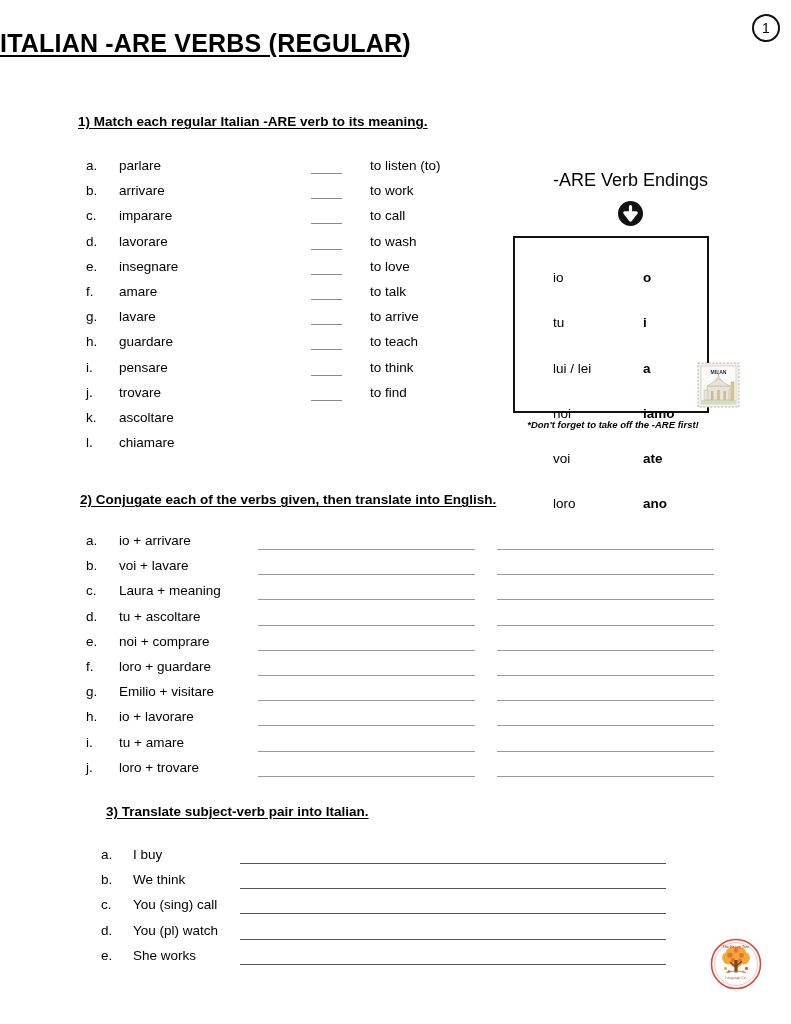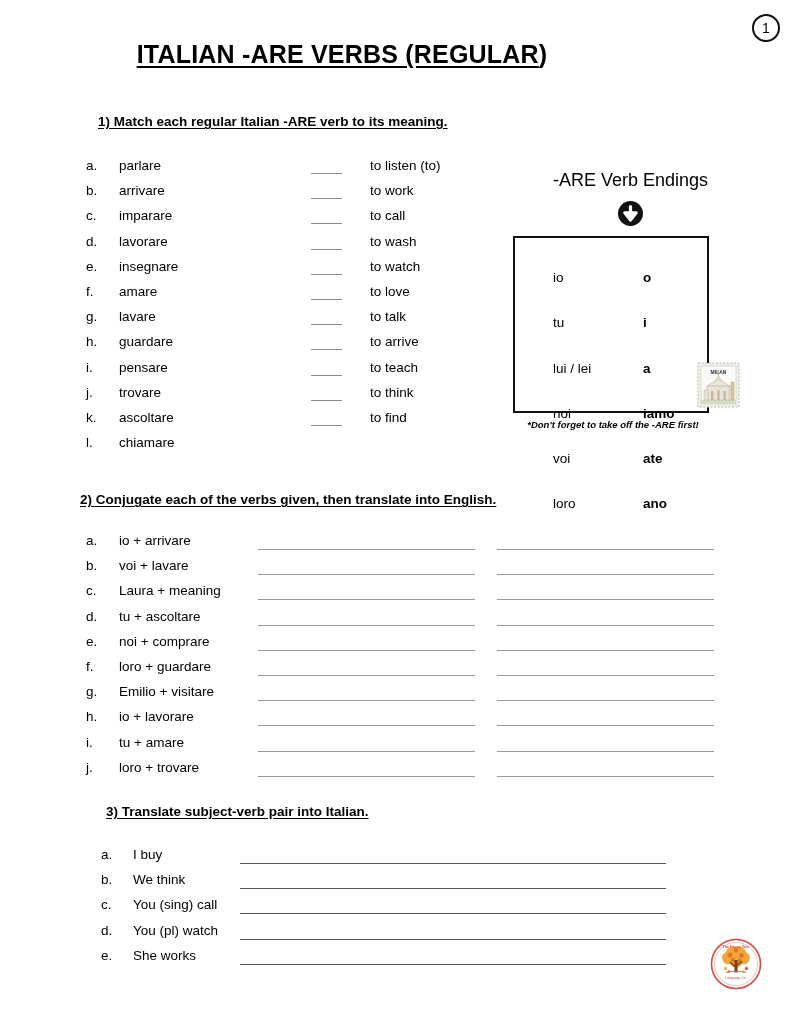--- a/index.html
+++ b/index.html
@@ -32,43 +32,43 @@
     display: flex;
     align-items: center;
     justify-content: center;
     font-size: 14px;
     font-weight: 400;
   }
 
   
   .title {
     position: absolute;
-    top: 40px;
+    top: 29px;
     left: 0;
     width: 684px;
-    text-align: center;
+    text-align: left;
     font-size: 25px;
     font-weight: bold;
     letter-spacing: 0.2px;
   }
   .title span.u {
     text-decoration: underline;
     text-underline-offset: 3px;
   }
 
   
   .sec-heading {
     position: absolute;
     font-size: 13.5px;
     font-weight: bold;
     text-decoration: underline;
     text-underline-offset: 2px;
     white-space: nowrap;
   }
-  #sec1-heading { top: 114px; left: 78px; margin-left: 20px; }
+  #sec1-heading { top: 114px; left: 78px; }
   #sec2-heading { top: 492px; left: 80px; }
   #sec3-heading { top: 804px; left: 78px; margin-left: 28px; }
 
   
   #ex1-left {
     position: absolute;
     top: 158px;
     left: 86px;
   }
   #ex1-right {
@@ -303,24 +303,20 @@
       <span class="m-blank"></span>
       <span class="m-meaning">to work</span>
     </div>
     <div class="m-row">
       <span class="m-blank"></span>
       <span class="m-meaning">to call</span>
     </div>
     <div class="m-row">
       <span class="m-blank"></span>
       <span class="m-meaning">to wash</span>
-    </div>
-    <div class="m-row">
-      <span class="m-blank"></span>
-      <span class="m-meaning">to watch</span>
     </div>
     <div class="m-row">
       <span class="m-blank"></span>
       <span class="m-meaning">to love</span>
     </div>
     <div class="m-row">
       <span class="m-blank"></span>
       <span class="m-meaning">to talk</span>
     </div>
     <div class="m-row">

